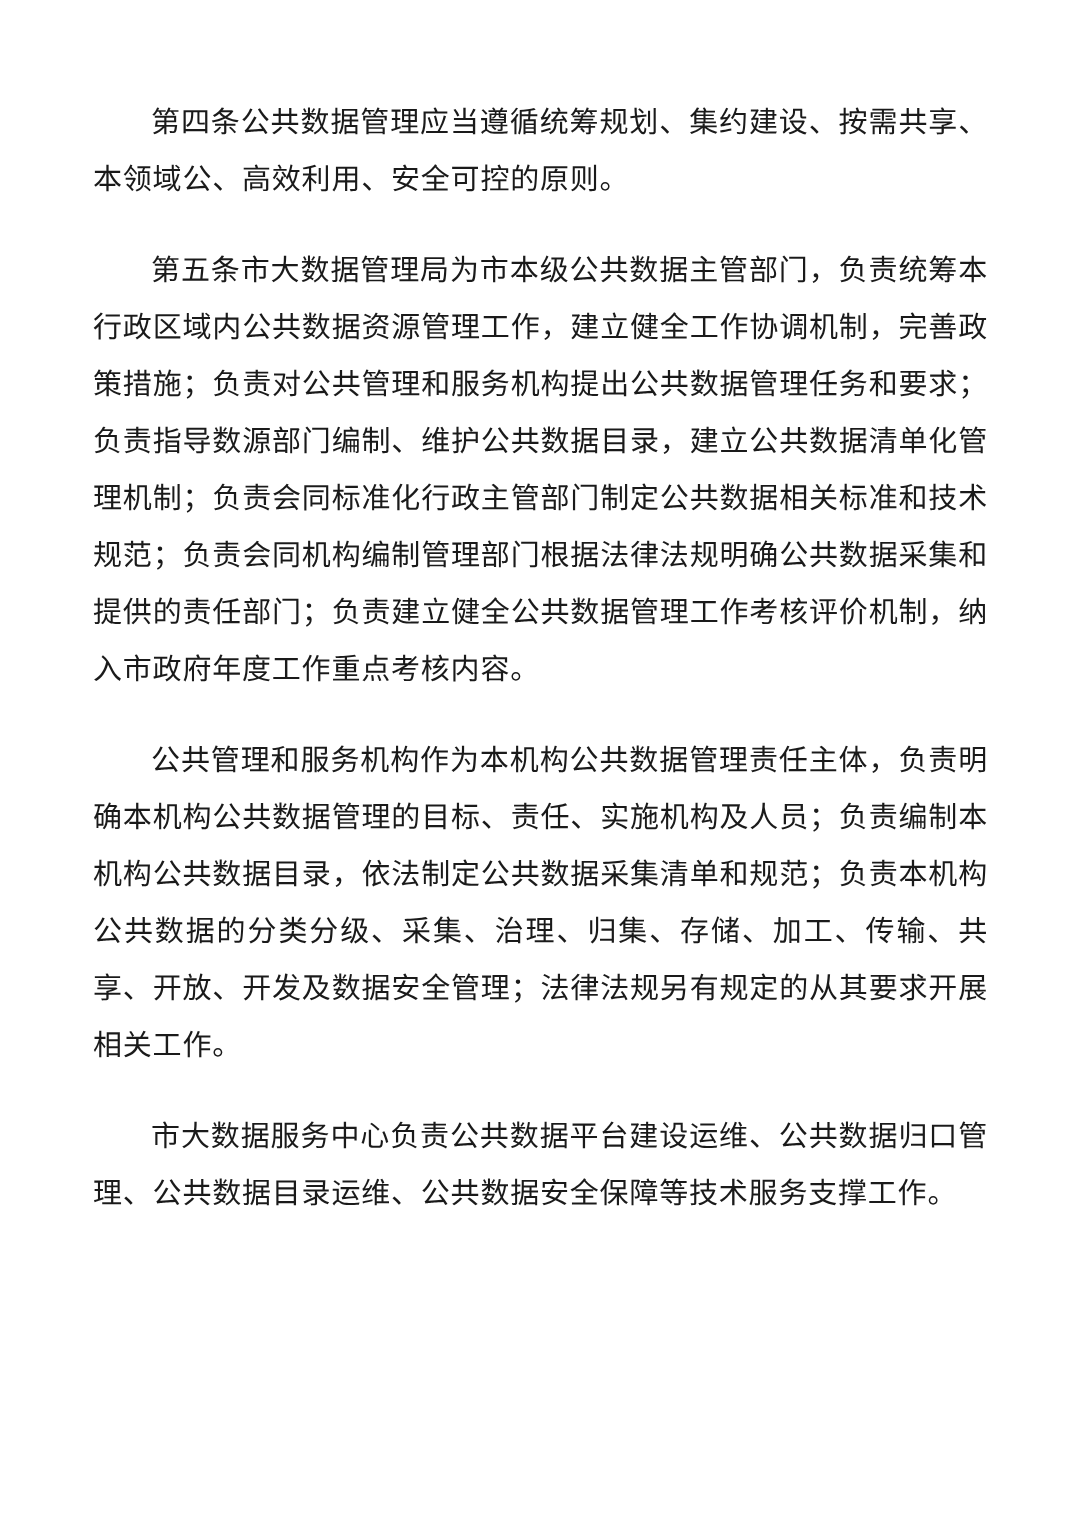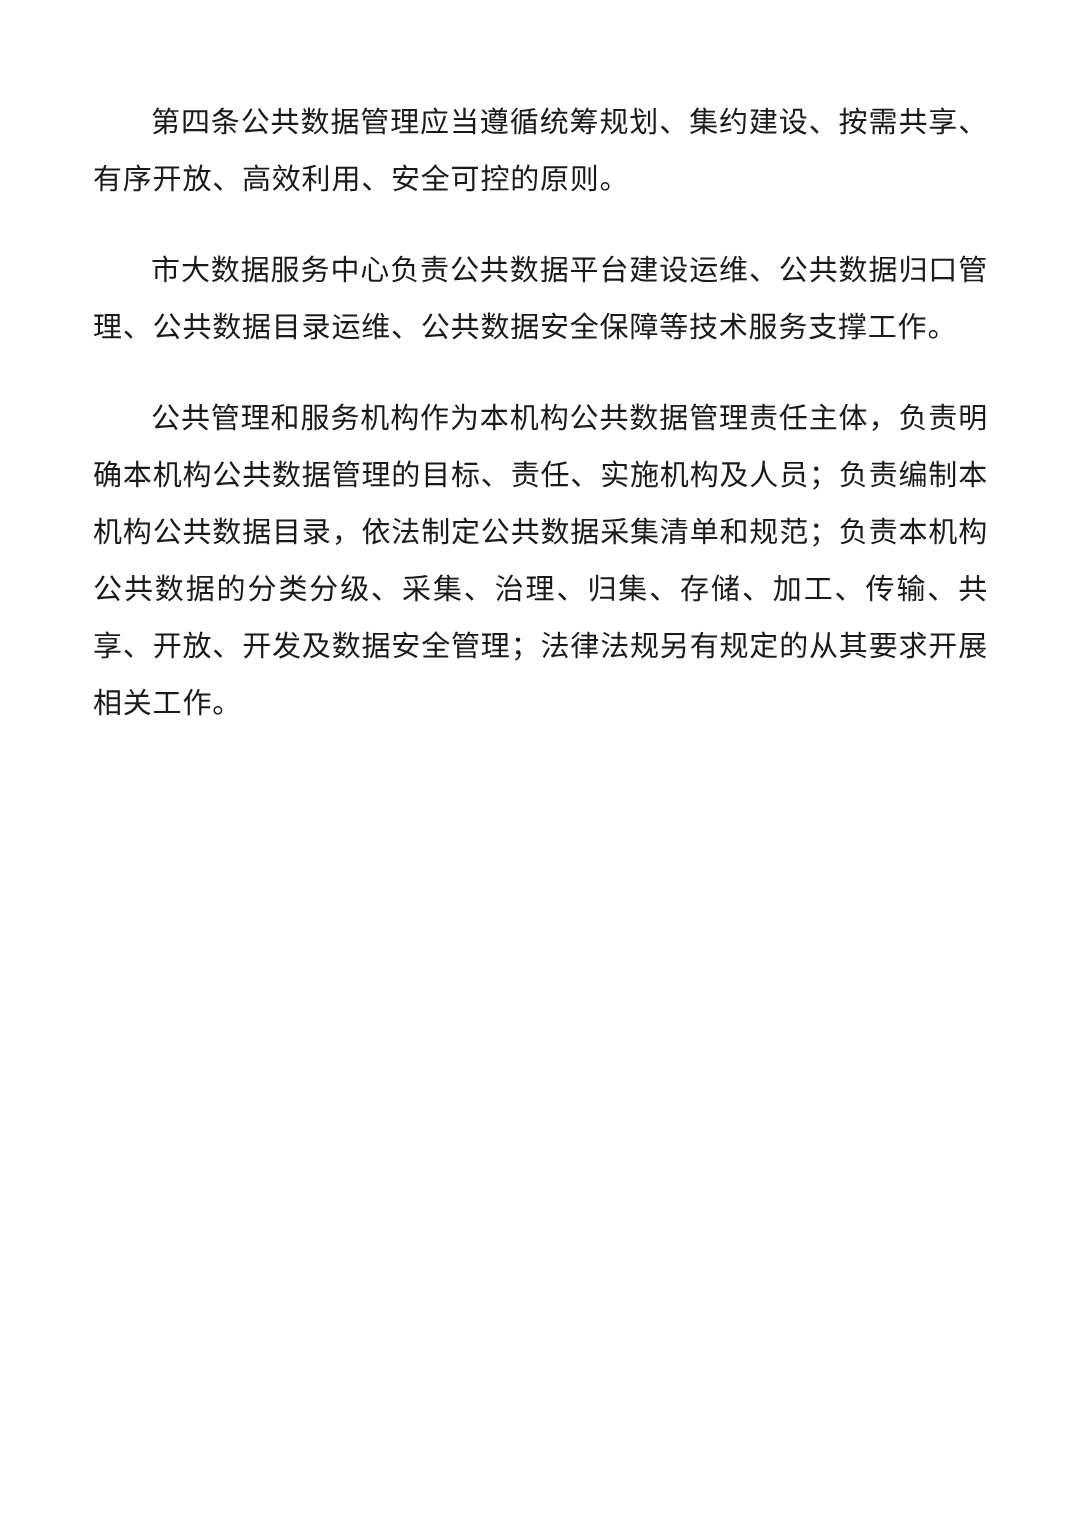--- a/index.html
+++ b/index.html
@@ -35,17 +35,18 @@
   .para {
     margin: 0 0 34px 0;
     text-indent: 2em;
   }
 </style>
 </head>
 <body>
 
 <div class="page">
   <div class="doc-body">
-    <p class="para">第四条公共数据管理应当遵循统筹规划、集约建设、按需共享、有序开放、高效利用、安全可控的原则。</p>
+    <p class="para">第四条公共数据管理应当遵循统筹规划、集约建设、按需共享、本领域公、高效利用、安全可控的原则。</p>
+    <p class="para">第五条市大数据管理局为市本级公共数据主管部门，负责统筹本行政区域内公共数据资源管理工作，建立健全工作协调机制，完善政策措施；负责对公共管理和服务机构提出公共数据管理任务和要求；负责指导数源部门编制、维护公共数据目录，建立公共数据清单化管理机制；负责会同标准化行政主管部门制定公共数据相关标准和技术规范；负责会同机构编制管理部门根据法律法规明确公共数据采集和提供的责任部门；负责建立健全公共数据管理工作考核评价机制，纳入市政府年度工作重点考核内容。</p>
+    <p class="para">公共管理和服务机构作为本机构公共数据管理责任主体，负责明确本机构公共数据管理的目标、责任、实施机构及人员；负责编制本机构公共数据目录，依法制定公共数据采集清单和规范；负责本机构公共数据的分类分级、采集、治理、归集、存储、加工、传输、共享、开放、开发及数据安全管理；法律法规另有规定的从其要求开展相关工作。</p>
     <p class="para">市大数据服务中心负责公共数据平台建设运维、公共数据归口管理、公共数据目录运维、公共数据安全保障等技术服务支撑工作。</p>
-    <p class="para">公共管理和服务机构作为本机构公共数据管理责任主体，负责明确本机构公共数据管理的目标、责任、实施机构及人员；负责编制本机构公共数据目录，依法制定公共数据采集清单和规范；负责本机构公共数据的分类分级、采集、治理、归集、存储、加工、传输、共享、开放、开发及数据安全管理；法律法规另有规定的从其要求开展相关工作。</p>
   </div>
 </div>
 
 </body></html>

